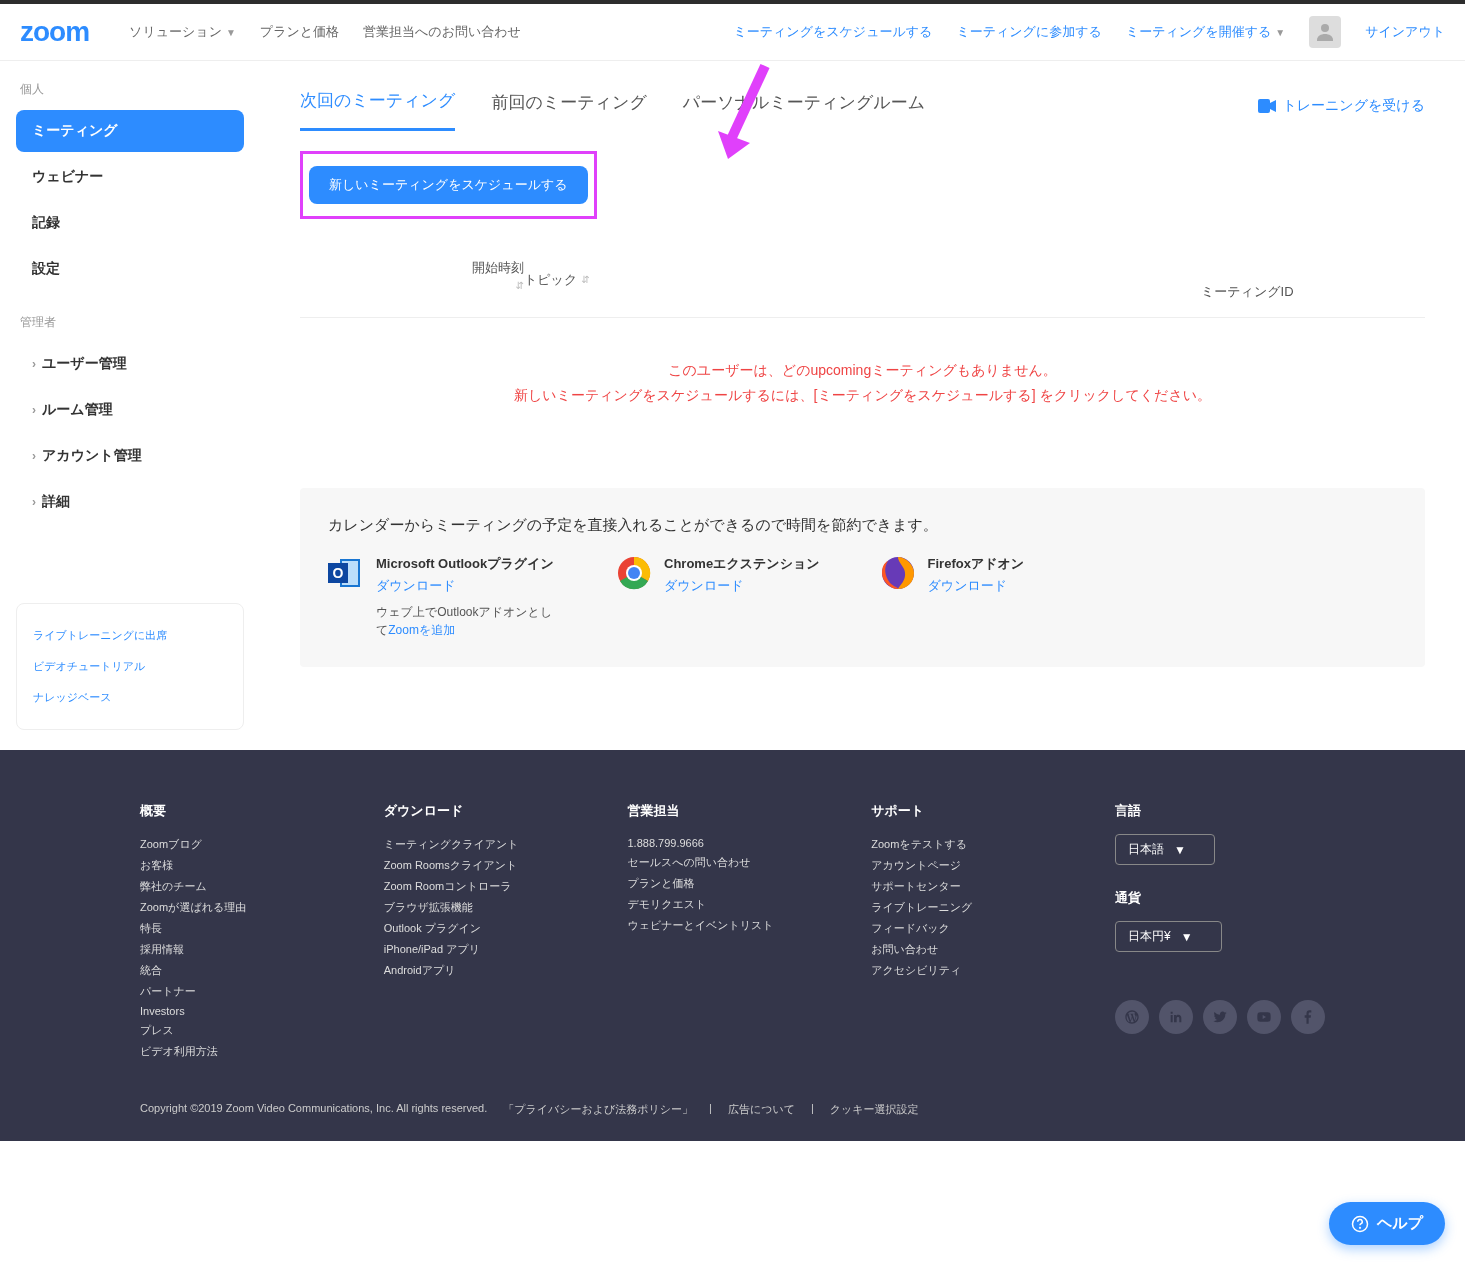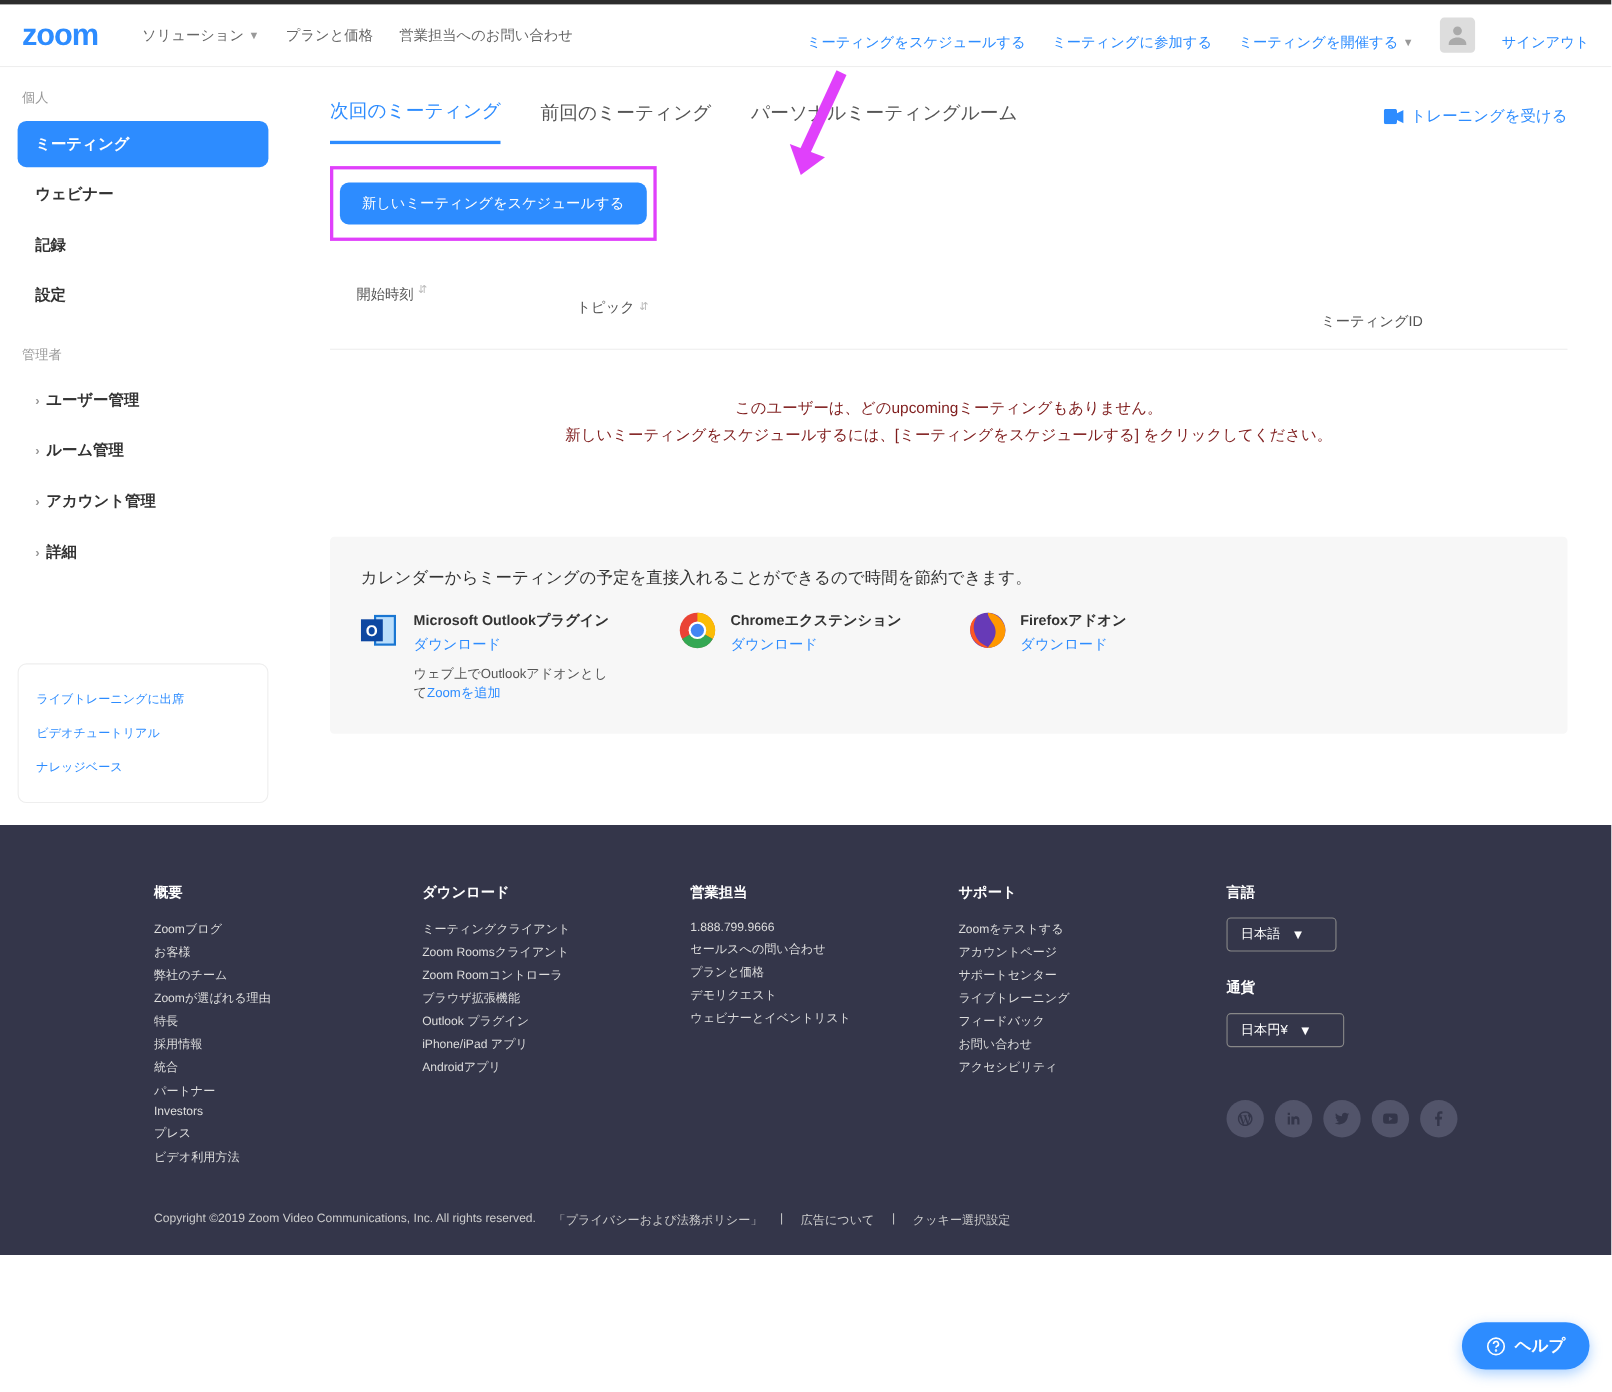--- a/index.html
+++ b/index.html
@@ -4,21 +4,21 @@
   <style>
     * { margin: 0; padding: 0; box-sizing: border-box; }
     body { font-family: -apple-system, BlinkMacSystemFont, 'Segoe UI', Helvetica, Arial, sans-serif; background: #fff; }
     
     .topbar { height: 4px; background: #2d2d2d; }
     
     .header { display: flex; align-items: center; padding: 12px 20px; border-bottom: 1px solid #eee; }
     .logo { color: #2d8cff; font-size: 28px; font-weight: bold; margin-right: 40px; letter-spacing: -1px; }
     .nav-left { display: flex; gap: 24px; }
     .nav-item { color: #666; font-size: 13px; cursor: pointer; display: flex; align-items: center; gap: 4px; }
-    .nav-right { margin-left: auto; display: flex; gap: 24px; align-items: flex-end; }
+    .nav-right { margin-left: auto; display: flex; gap: 24px; align-items: center; }
     .nav-link { color: #2d8cff; font-size: 13px; cursor: pointer; display: flex; align-items: center; gap: 4px; }
     .avatar { width: 32px; height: 32px; background: #ddd; border-radius: 4px; display: flex; align-items: center; justify-content: center; }
     .avatar svg { width: 24px; height: 24px; fill: #aaa; }
     .caret { font-size: 10px; color: #999; }
     
     .main { display: flex; min-height: 640px; }
     .sidebar { width: 260px; padding: 20px 16px; }
     .sidebar-section-label { color: #999; font-size: 12px; margin-bottom: 12px; padding-left: 4px; }
     .sidebar-item { padding: 12px 16px; font-size: 14px; color: #333; cursor: pointer; border-radius: 8px; margin-bottom: 4px; font-weight: 600; display: flex; align-items: center; gap: 6px; }
     .sidebar-item.active { background: #2d8cff; color: #fff; }
@@ -33,26 +33,26 @@
     .tab { color: #555; font-size: 17px; padding: 8px 0 16px; cursor: pointer; font-weight: 500; }
     .tab.active { color: #2d8cff; border-bottom: 3px solid #2d8cff; }
     .training-link { margin-left: auto; color: #2d8cff; font-size: 14px; display: flex; align-items: center; gap: 6px; cursor: pointer; }
     
     .arrow-annotation { position: absolute; top: 0px; left: 450px; pointer-events: none; }
     
     .schedule-box { border: 3px solid #e040fb; display: inline-block; padding: 12px 6px; margin-top: 12px; }
     .schedule-btn { background: #2d8cff; color: #fff; border: none; padding: 10px 20px; font-size: 13px; border-radius: 8px; cursor: pointer; }
     
     .table-header { display: flex; padding: 16px 24px; border-bottom: 1px solid #eee; margin-top: 24px; color: #555; font-size: 13px; }
-    .th-start { width: 200px; display: flex; align-items: flex-start; gap: 4px; }
+    .th-start { width: 200px; display: flex; align-items: flex-end; gap: 4px; flex-direction: column; }
     .th-topic { flex: 1; display: flex; align-items: center; gap: 4px; }
     .th-id { width: 200px; text-align: left; margin-top: 24px; }
     .sort-icon { color: #bbb; font-size: 10px; line-height: 1; }
     
-    .empty-state { text-align: center; color: #7f1d1d; font-size: 14px; padding: 40px 0 60px; line-height: 1.8; }
+    .empty-state { text-align: center; color: #ef4444; font-size: 14px; padding: 40px 0 60px; line-height: 1.8; }
     
     .integrations { background: #f7f7f7; border-radius: 4px; padding: 28px 28px; margin-top: 20px; }
     .integ-title { font-size: 15px; color: #333; margin-bottom: 20px; }
     .integ-row { display: flex; gap: 60px; }
     .integ-item { display: flex; gap: 12px; }
     .integ-icon { width: 36px; height: 36px; flex-shrink: 0; }
     .integ-text { font-size: 13px; }
     .integ-name { color: #333; font-weight: 600; margin-bottom: 4px; }
     .integ-dl { color: #2d8cff; cursor: pointer; }
     .integ-sub { font-size: 12px; color: #555; margin-top: 8px; line-height: 1.5; max-width: 180px; }

